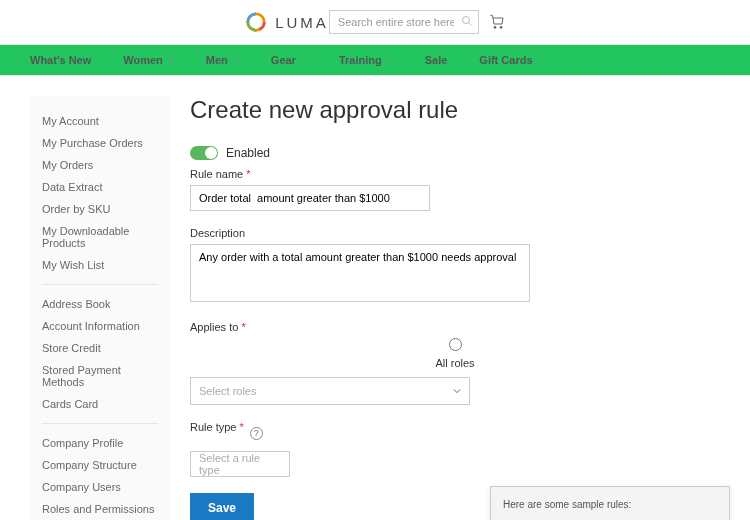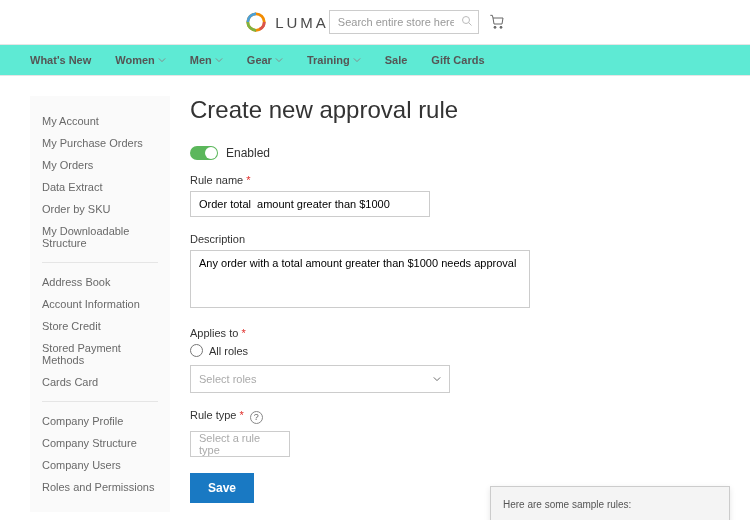--- a/index.html
+++ b/index.html
@@ -8,40 +8,40 @@
   .header { display: flex; align-items: center; justify-content: center; padding: 10px 30px 10px 30px; }
   .logo-wrap { display: flex; align-items: center; gap: 8px; }
   .logo-ring { width: 22px; height: 22px; }
   .logo-text { font-size: 15px; letter-spacing: 3px; font-weight: 500; color: #4a4a4a; }
   .header-right { display: flex; align-items: center; gap: 10px; }
   .search-box { position: relative; }
   .search-box input { width: 150px; height: 24px; border: 1px solid #ccc; padding: 0 24px 0 8px; font-size: 11px; color: #333; }
   .search-box input::placeholder { color: #999; }
   .search-ic { position: absolute; right: 6px; top: 5px; width: 12px; height: 12px; color: #bbb; }
   .cart-ic { width: 16px; height: 16px; color: #666; }
-  .topnav { background: #5eead4; border-top: 1px solid #e5e5e5; border-bottom: 1px solid #e5e5e5; padding: 12px 30px; display: flex; gap: 24px; align-items: center; height: 32px; }
+  .topnav { background: #22c55e; border-top: 1px solid #e5e5e5; border-bottom: 1px solid #e5e5e5; padding: 12px 30px; display: flex; gap: 32px; align-items: center; height: 32px; }
   .topnav-item { font-size: 11px; color: #555; font-weight: 600; display: flex; align-items: center; gap: 3px; cursor: pointer; }
   .chev { width: 8px; height: 8px; }
   .main { display: flex; padding: 20px 30px 20px 30px; gap: 20px; align-items: flex-start; }
   .sidebar { width: 140px; background: #fafafa; padding: 14px 0 14px 0; font-size: 11px; }
   .side-item { padding: 5px 12px; color: #696969; cursor: pointer; }
   .side-sep { height: 1px; background: #e5e5e5; margin: 8px 12px; }
   .content { flex: 1; padding-top: 0; position: relative; }
   h1 { font-size: 24px; font-weight: 400; color: #333; margin-bottom: 22px; }
-  .toggle-row { display: flex; align-items: center; gap: 8px; margin-bottom: 14px; }
+  .toggle-row { display: flex; align-items: center; gap: 8px; margin-bottom: 8px; }
   .switch { width: 28px; height: 14px; background: #5bb75b; border-radius: 7px; position: relative; cursor: pointer; }
   .switch-knob { width: 12px; height: 12px; background: #fff; border-radius: 50%; position: absolute; top: 1px; right: 1px; }
   .fld { margin-bottom: 16px; }
   .fld-label { font-size: 11px; color: #333; margin-bottom: 5px; display: block; }
   .req { color: #e02b27; }
   .txt-input { width: 240px; height: 26px; border: 1px solid #ccc; padding: 0 8px; font-size: 11px; }
   .txt-area { width: 340px; height: 58px; border: 1px solid #ccc; padding: 6px 8px; font-size: 11px; resize: none; font-family: inherit; }
-  .radio-row { display: flex; align-items: center; gap: 6px; font-size: 11px; margin-bottom: 4px; }
+  .radio-row { display: flex; align-items: center; gap: 6px; font-size: 11px; margin-bottom: 4px; flex-direction: column; }
   .radio-row input { margin: 0; }
-  .select-roles { width: 260px; height: 28px; border: 1px solid #ccc; display: flex; align-items: center; justify-content: space-between; padding: 0 8px; font-size: 11px; color: #aaa; margin-top: 8px; cursor: pointer; }
+  .select-roles { width: 280px; height: 28px; border: 1px solid #ccc; display: flex; align-items: center; justify-content: space-between; padding: 0 8px; font-size: 11px; color: #aaa; margin-top: 8px; cursor: pointer; }
   .rule-type-row { display: flex; align-items: center; gap: 6px; margin-bottom: 6px; margin-top: 16px; }
   .help-ic { width: 13px; height: 13px; border: 1px solid #888; border-radius: 50%; display: inline-flex; align-items: center; justify-content: center; font-size: 9px; color: #666; cursor: pointer; }
   .rule-type-select { width: 100px; height: 26px; border: 1px solid #ccc; padding: 11px 8px; font-size: 11px; color: #aaa; display: flex; align-items: center; }
   .save-btn { margin-top: 16px; background: #1979c3; color: #ffffff; border: none; padding: 8px 18px; font-size: 12px; font-weight: 600; cursor: pointer; }
   .tooltip { position: absolute; left: 300px; top: 390px; width: 240px; background: #f4f4f4; border: 1px solid #ccc; padding: 10px 12px; font-size: 10px; line-height: 1.5; color: #555; box-shadow: 0 2px 6px rgba(0,0,0,0.1); }
   .tooltip p { margin-bottom: 7px; }
   .tooltip p:last-child { margin-bottom: 0; }
 </style>
 </head>
 <body>
@@ -92,21 +92,22 @@
       <div class="topnav-item">Gift Cards</div>
     </div>
 
   <div class="main">
     <div class="sidebar" id="sidebar">
         <div class="side-item">My Account</div>
         <div class="side-item">My Purchase Orders</div>
         <div class="side-item">My Orders</div>
         <div class="side-item">Data Extract</div>
         <div class="side-item">Order by SKU</div>
-        <div class="side-item">My Downloadable Structure</div>
+        <div class="side-item">My Downloadable Products</div>
+        <div class="side-item">My Wish List</div>
         <div class="side-sep"></div>
         <div class="side-item">Address Book</div>
         <div class="side-item">Account Information</div>
         <div class="side-item">Store Credit</div>
         <div class="side-item">Stored Payment Methods</div>
         <div class="side-item">Cards Card</div>
         <div class="side-sep"></div>
         <div class="side-item">Company Profile</div>
         <div class="side-item">Company Structure</div>
         <div class="side-item">Company Users</div>
@@ -141,21 +142,21 @@
         </div>
         <div class="select-roles">
           <span>Select roles</span>
           <svg class="chev" viewBox="0 0 10 10">
               <path d="M1 3l4 4 4-4" fill="none" stroke="#666" stroke-width="1.2"></path>
             </svg>
         </div>
       </div>
 
       <div class="rule-type-row">
-        <span class="fld-label" style="margin-bottom:4px"><span>Rule type</span> <span class="req">*</span></span>
+        <span class="fld-label" style="margin-bottom:12px"><span>Rule type</span> <span class="req">*</span></span>
         <span class="help-ic">?</span>
       </div>
       <div class="rule-type-select">
         <span>Select a rule type</span>
       </div>
 
       <button class="save-btn">Save</button>
 
       <div class="tooltip" id="tooltip">
           <p>Here are some sample rules:</p>

